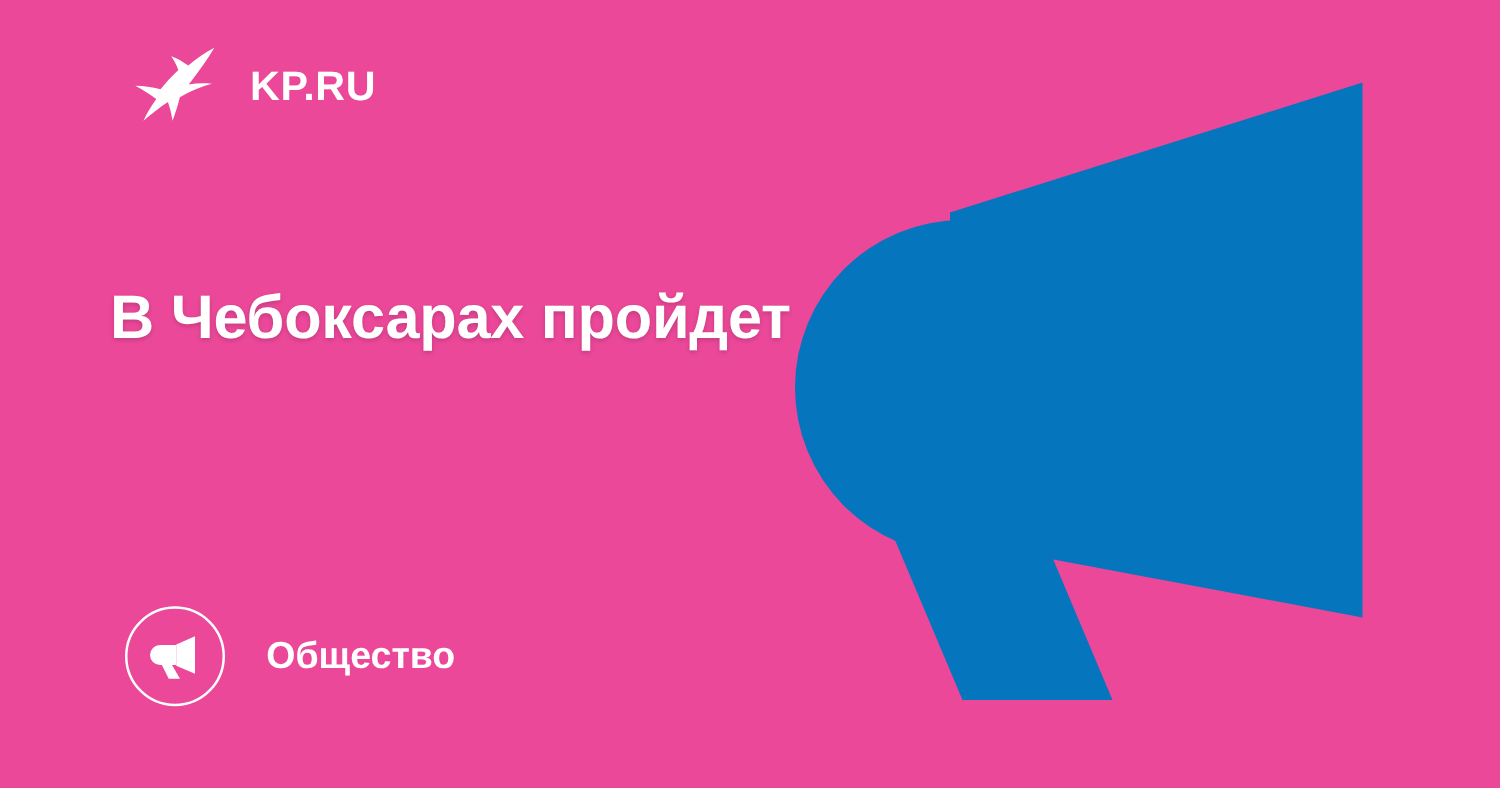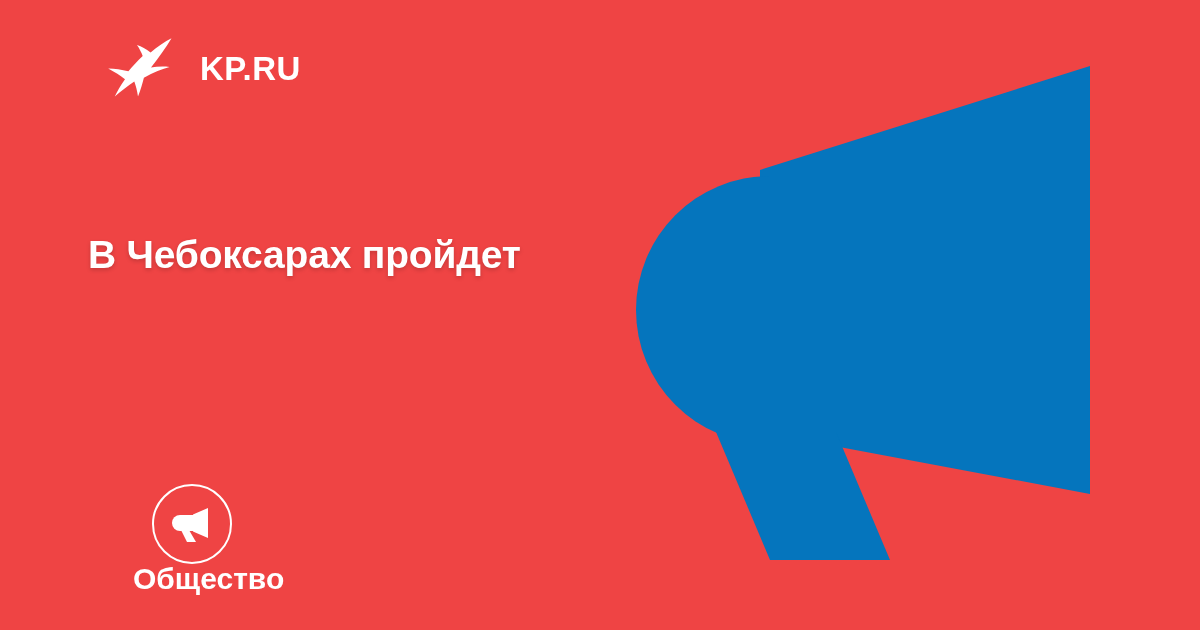--- a/index.html
+++ b/index.html
@@ -9,21 +9,21 @@
   }
   body {
     font-family: "Liberation Sans", "DejaVu Sans", sans-serif;
   }
 
   #card {
     position: relative;
     width: 1200px;
     height: 630px;
     overflow: hidden;
-    background: #ef4444;
+    background: #ec4899;
   }
 
   
   #watermark {
     position: absolute;
     left: 0;
     top: 0;
     width: 1200px;
     height: 630px;
     pointer-events: none;
@@ -53,40 +53,39 @@
     white-space: nowrap;
   }
 
   
   #headline {
     position: absolute;
     left: 88px;
     top: 222px;
     width: 840px;
     color: #ffffff;
-    font-size: 39px;
+    font-size: 49px;
     font-weight: bold;
     line-height: 65px;
     letter-spacing: -0.2px;
     text-shadow: 0 2px 4px rgba(0,0,0,0.18);
   }
   #headline .line {
     display: block;
     white-space: nowrap;
   }
 
   
   #category {
     position: absolute;
     left: 100px;
     top: 484px;
     display: flex;
     align-items: center;
     height: 82px;
-    flex-direction: column;
   }
   #category-circle {
     width: 80px;
     height: 80px;
     border: 2px solid #ffffff;
     border-radius: 50%;
     box-sizing: border-box;
     display: flex;
     align-items: center;
     justify-content: center;

